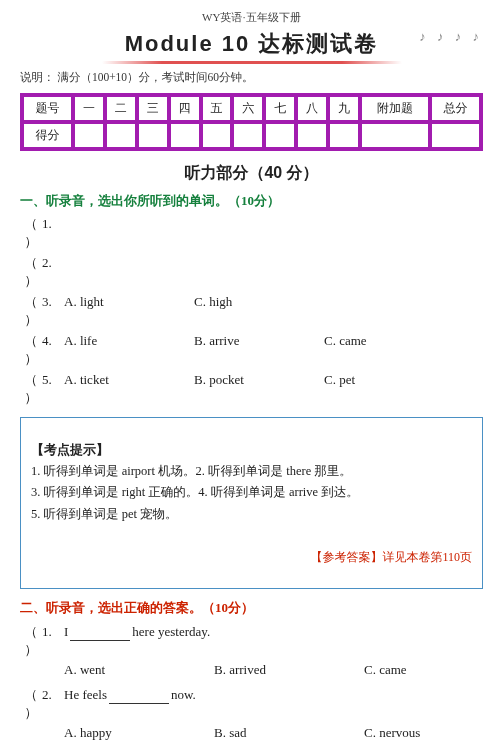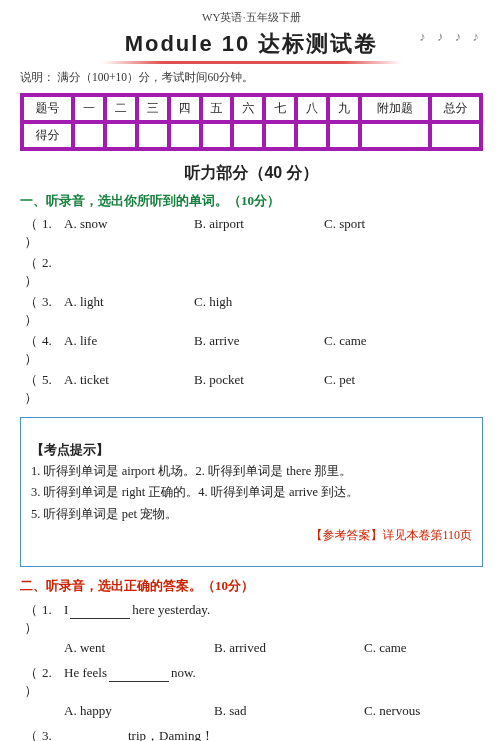--- a/index.html
+++ b/index.html
@@ -119,21 +119,21 @@
       background: #fff;
     }
     .hint-title {
       font-weight: bold;
       font-size: 13px;
     }
     .hint-ref {
       text-align: right;
       color: #cc2200;
       font-size: 12px;
-      margin-top: 0;
+      margin-top: 22px;
     }
     .section2 {
       font-size: 13px;
       font-weight: bold;
       color: #cc2200;
       margin-bottom: 6px;
       margin-top: 8px;
     }
     .q2-block {
       margin-bottom: 8px;
@@ -214,25 +214,20 @@
     </table>
 
   <div class="section-title">听力部分（40 分）</div>
 
   <div class="sub-section">一、听录音，选出你所听到的单词。（10分）</div>
 
   <div>
     <div class="question-row">
       <span class="paren">（ ）</span>
       <span class="q-num">1.</span>
-      <div class="choices">
-        <span class="choice-a">A. snow</span>
-        <span class="choice-b">B. airport</span>
-        <span class="choice-c">C. sport</span>
-      </div>
     </div>
     <div class="question-row">
       <span class="paren">（ ）</span>
       <span class="q-num">2.</span>
     </div>
     <div class="question-row">
       <span class="paren">（ ）</span>
       <span class="q-num">3.</span>
       <div class="choices">
         <span class="choice-a">A. light</span>

